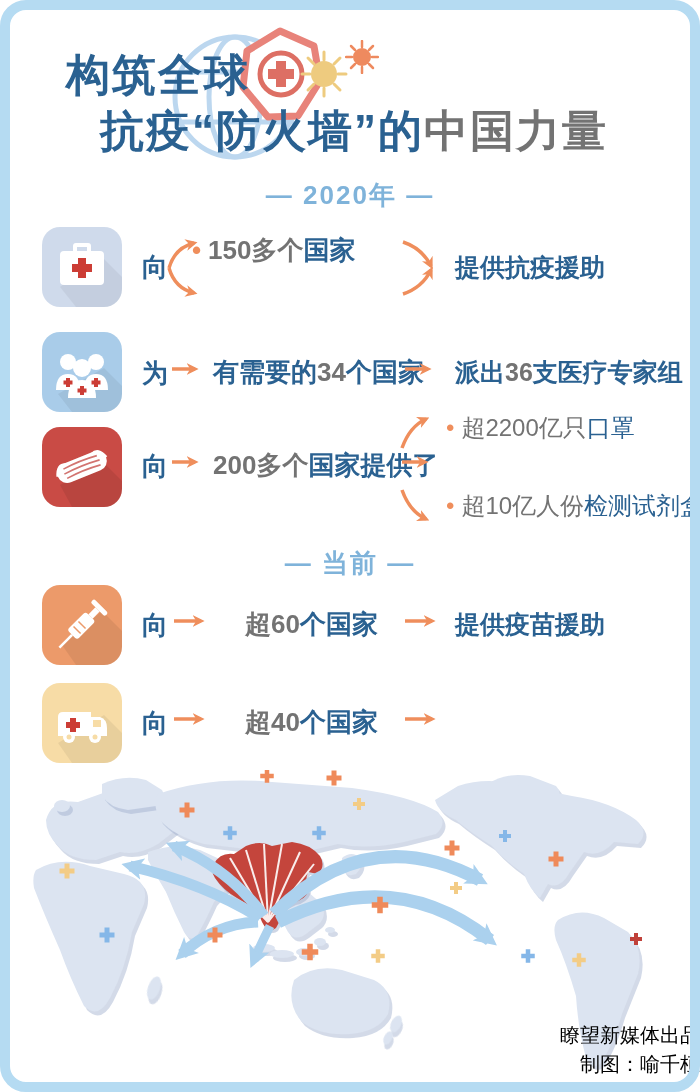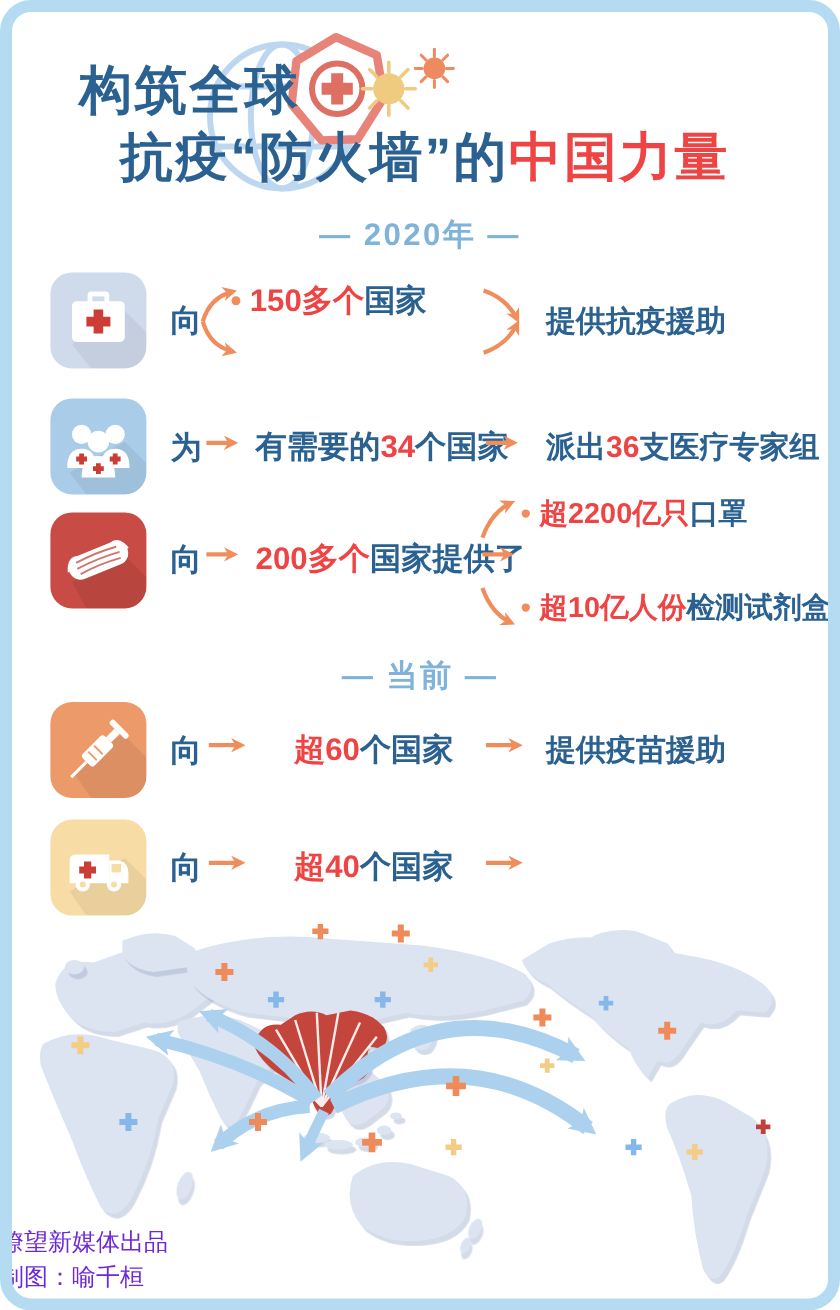--- a/index.html
+++ b/index.html
@@ -1,30 +1,30 @@
 <!DOCTYPE html>
 <html><head>
 <meta charset="utf-8">
 <style>
   html,body{margin:0;padding:0;background:#fff;}
   #poster{position:relative;width:700px;height:1092px;background:#ffffff;overflow:hidden;
           font-family:"Liberation Sans","DejaVu Sans",sans-serif;}
   #frame{position:absolute;inset:0;border:10px solid #b5dbf2;border-radius:26px;z-index:60;pointer-events:none;}
   .abs{position:absolute;}
   .t-blue{color:#2a6191;}
-  .t-red{color:#ef4444;text-align:center;}
+  .t-red{color:#737373;text-align:center;}
   .section-label{width:100%;text-align:center;font-size:26px;font-weight:bold;color:#7fb3da;letter-spacing:2px;}
   .prefix{font-size:26px;font-weight:bold;color:#2a6191;}
   .row-main{font-size:26px;font-weight:bold;white-space:nowrap;}
   .row-result{font-size:25px;font-weight:bold;white-space:nowrap;}
-  .row-out{font-size:24px;font-weight:bold;white-space:nowrap;}
+  .row-out{font-size:24px;font-weight:normal;white-space:nowrap;margin-left:12px;}
   .dot{color:#ef8e5c;margin-right:7px;}
   .icon-tile{width:80px;height:80px;border-radius:18px;overflow:hidden;}
   .title-line{font-weight:bold;font-size:44px;letter-spacing:2px;white-space:nowrap;z-index:10;}
-  .footer-line{width:100%;text-align:left;font-size:20px;color:#6d28d9;}
+  .footer-line{width:100%;text-align:right;font-size:20px;color:#000000;}
   svg{display:block;}
   .land{fill:#dce4f1;filter:drop-shadow(3px 4px 0 rgba(158,173,203,0.45));}
 </style>
 </head>
 <body>
 
 <div id="poster">
   <div id="frame"></div>
 
   <svg width="0" height="0" style="position:absolute">

